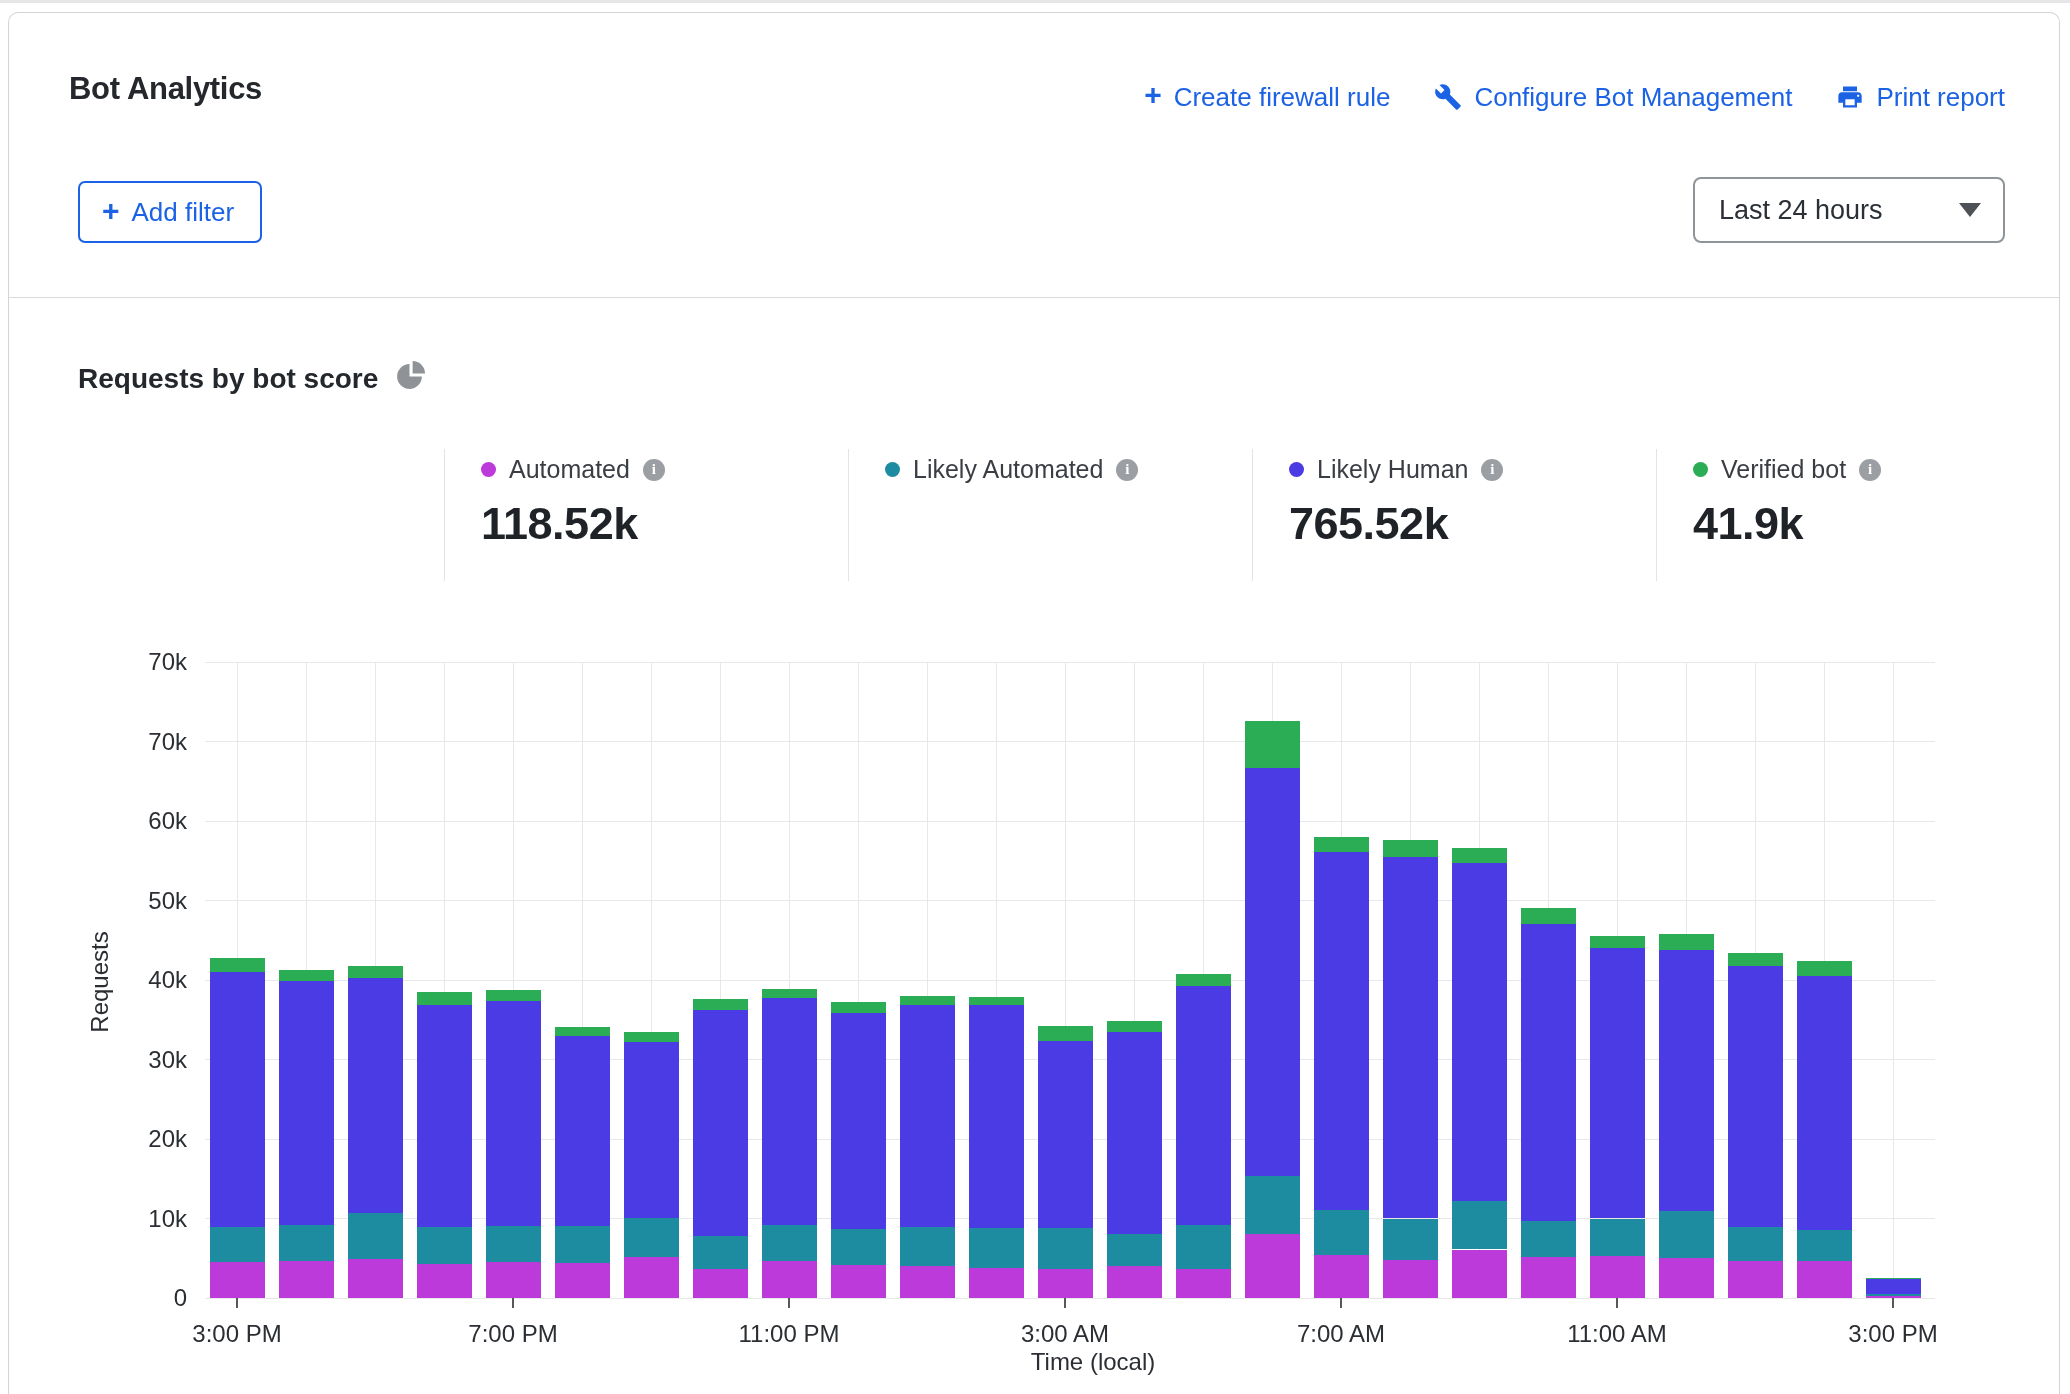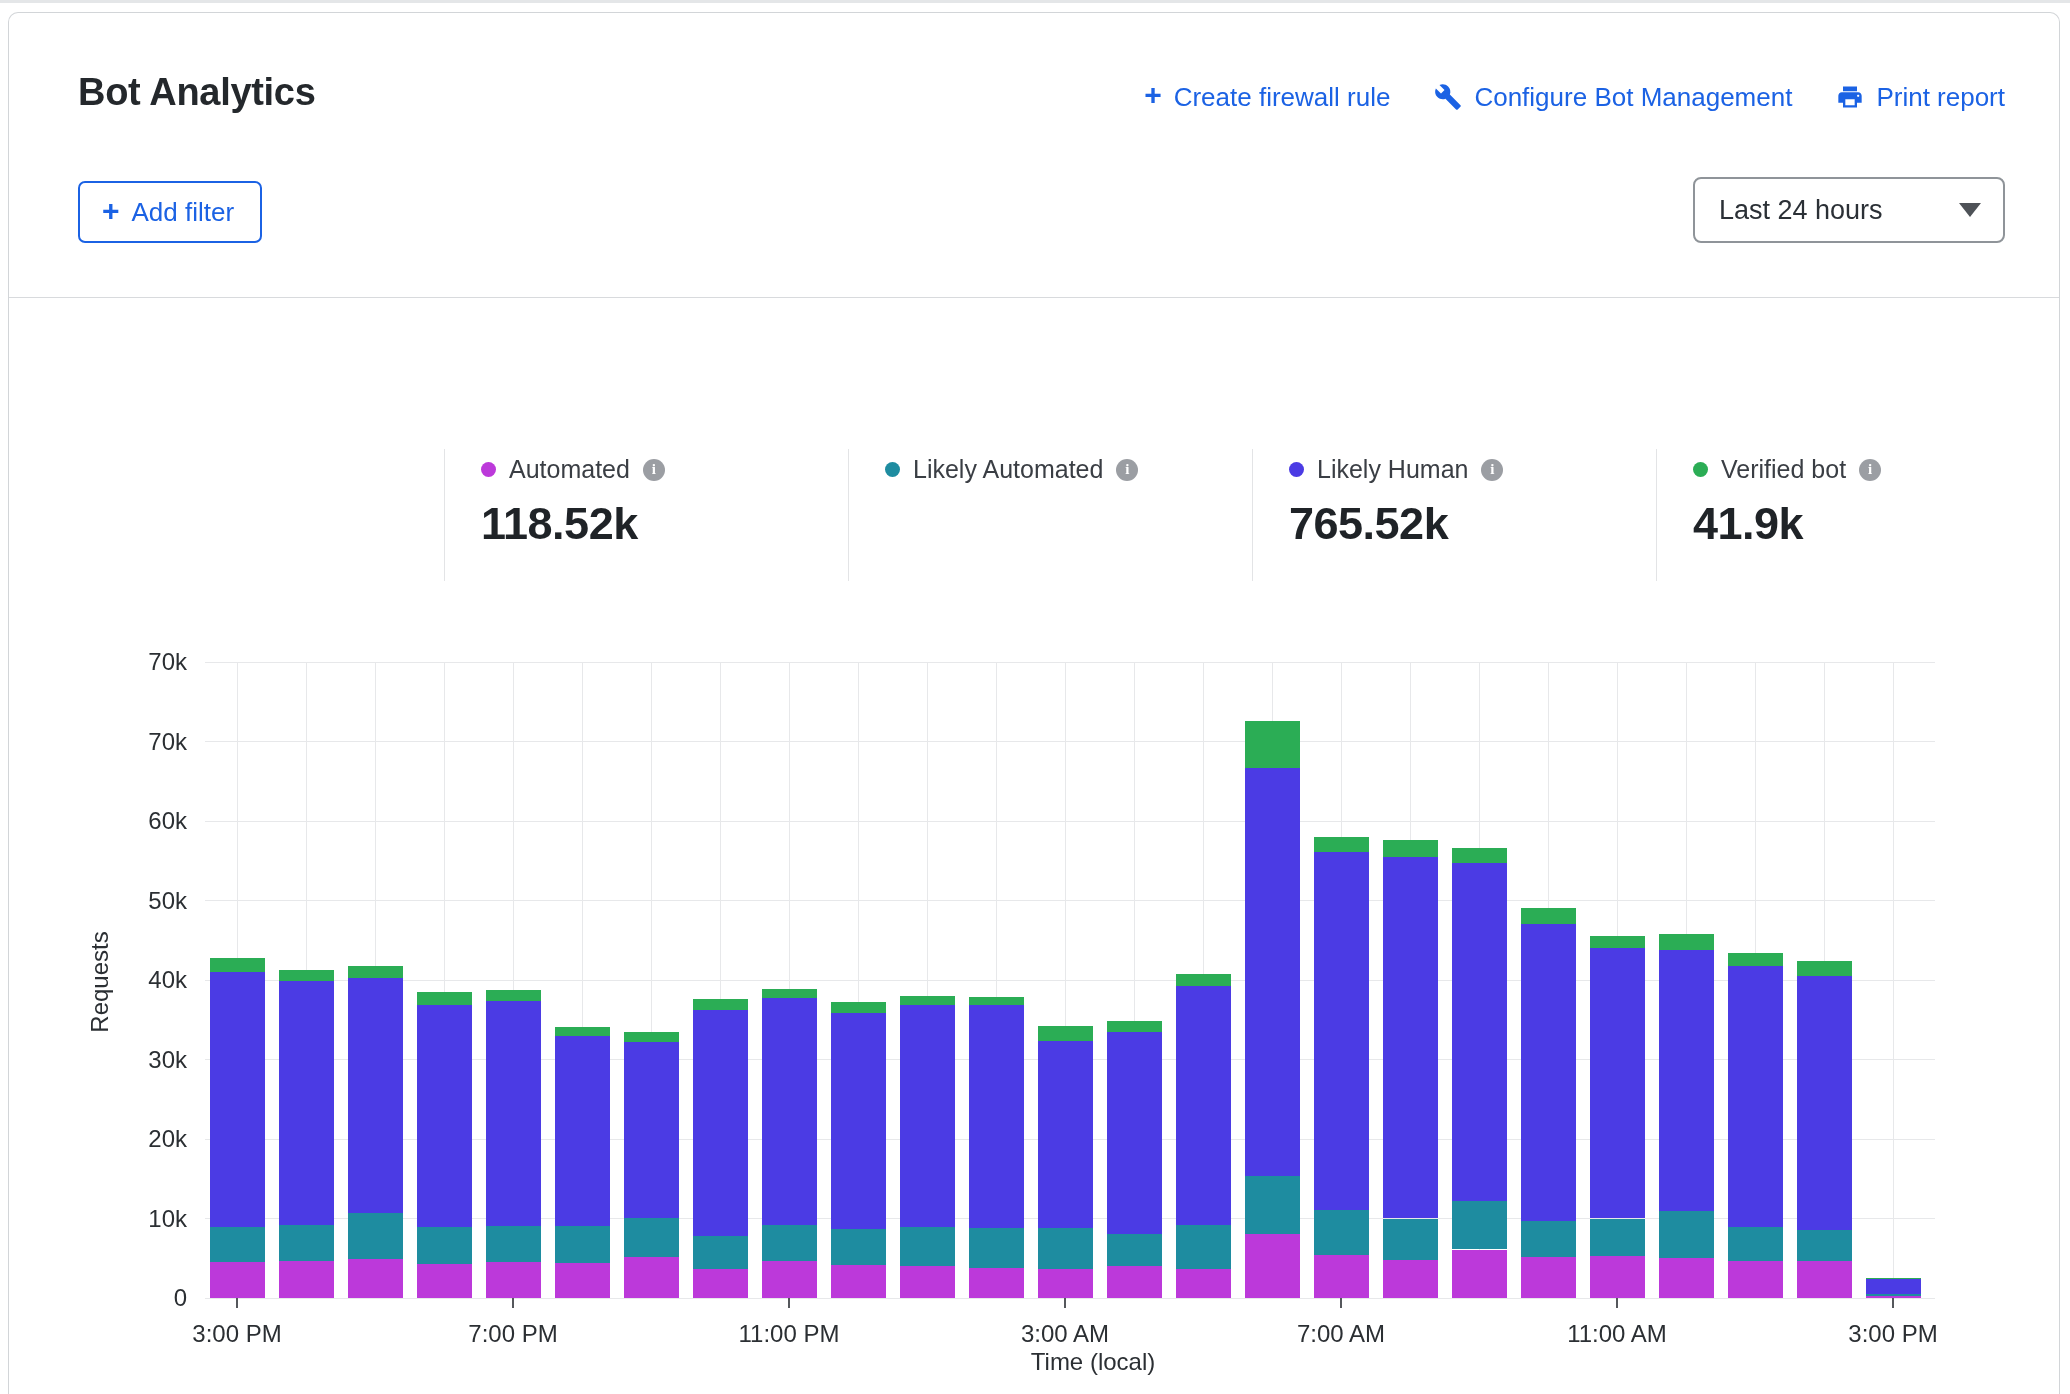--- a/index.html
+++ b/index.html
@@ -1,20 +1,20 @@
 <!DOCTYPE html>
 <html><head>
 <meta charset="utf-8">
 <style>
   html,body{margin:0;padding:0;background:#ffffff;}
   body{width:2070px;height:1394px;position:relative;font-family:"Liberation Sans",sans-serif;-webkit-font-smoothing:antialiased;}
   .top-strip{position:absolute;top:0;left:0;width:2070px;height:3px;background:#e4e6e8;}
   .card{position:absolute;left:8px;top:12px;width:2052px;height:1382px;background:#fff;border:1px solid #d2d5d8;border-bottom:none;border-radius:10px 10px 0 0;box-sizing:border-box;}
   .card-header{position:absolute;top:0;left:0;right:0;height:284px;border-bottom:1px solid #d8dadd;}
-  .page-title{position:absolute;left:69px;top:58px;font-size:38px;font-weight:700;color:#24282c;letter-spacing:-0.3px;}
+  .page-title{position:absolute;left:60px;top:58px;font-size:31px;font-weight:700;color:#24282c;letter-spacing:-0.3px;}
   .actions{position:absolute;right:54px;top:68px;display:flex;align-items:center;gap:44px;}
   .action-link{display:flex;align-items:center;gap:12px;color:#1b62e4;font-size:26px;cursor:pointer;white-space:nowrap;}
   .action-link svg{display:block;}
   .plus-glyph{font-size:30px;font-weight:700;line-height:1;position:relative;top:-1px;}
   .add-filter-btn{position:absolute;left:69px;top:168px;height:62px;padding:0 26px 0 22px;border:2px solid #1b62e4;border-radius:7px;display:flex;align-items:center;gap:12px;color:#1b62e4;font-size:26px;background:#fff;cursor:pointer;box-sizing:border-box;}
   .range-select{position:absolute;right:54px;top:164px;width:312px;height:66px;border:2px solid #8f9499;border-radius:8px;display:flex;align-items:center;justify-content:space-between;padding:0 22px 0 24px;font-size:27px;color:#2b3036;background:#fff;cursor:pointer;box-sizing:border-box;}
   .caret{width:0;height:0;border-left:11px solid transparent;border-right:11px solid transparent;border-top:14px solid #4e5257;}
   .section-title-row{position:absolute;left:69px;top:348px;display:flex;align-items:center;gap:16px;}
   .section-title{font-size:28px;font-weight:700;color:#24282c;}
   .stats-row{position:absolute;left:0;top:436px;right:0;height:140px;}
@@ -68,20 +68,29 @@
     <div class="add-filter-btn">
       <span class="plus-glyph">+</span>
       <span>Add filter</span>
     </div>
     <div class="range-select">
       <span>Last 24 hours</span>
       <span class="caret"></span>
     </div>
   </div>
 
+  <div class="section-title-row">
+    <span class="section-title">Requests by bot score</span>
+    <span>
+      <svg width="31" height="31" viewBox="0 0 30 30">
+        <path d="M15 15 L15 3 A12 12 0 1 0 27 15 Z" fill="#8f9397"></path>
+        <path d="M15 15 L15 3 A12 12 0 0 1 27 15 Z" fill="#8f9397" transform="translate(3,-3)"></path>
+      </svg>
+    </span>
+  </div>
 
   <div class="stats-row" id="stats-row">
       <div class="stat-sep" style="left: 435px;"></div>
       <div class="stat-sep" style="left: 839px;"></div>
       <div class="stat-sep" style="left: 1243px;"></div>
       <div class="stat-sep" style="left: 1647px;"></div>
       <div class="stat-col" style="left: 472px;">
         <div class="stat-label-row">
           <span class="stat-dot" style="background: rgb(188, 57, 218);"></span>
           <span>Automated</span>

